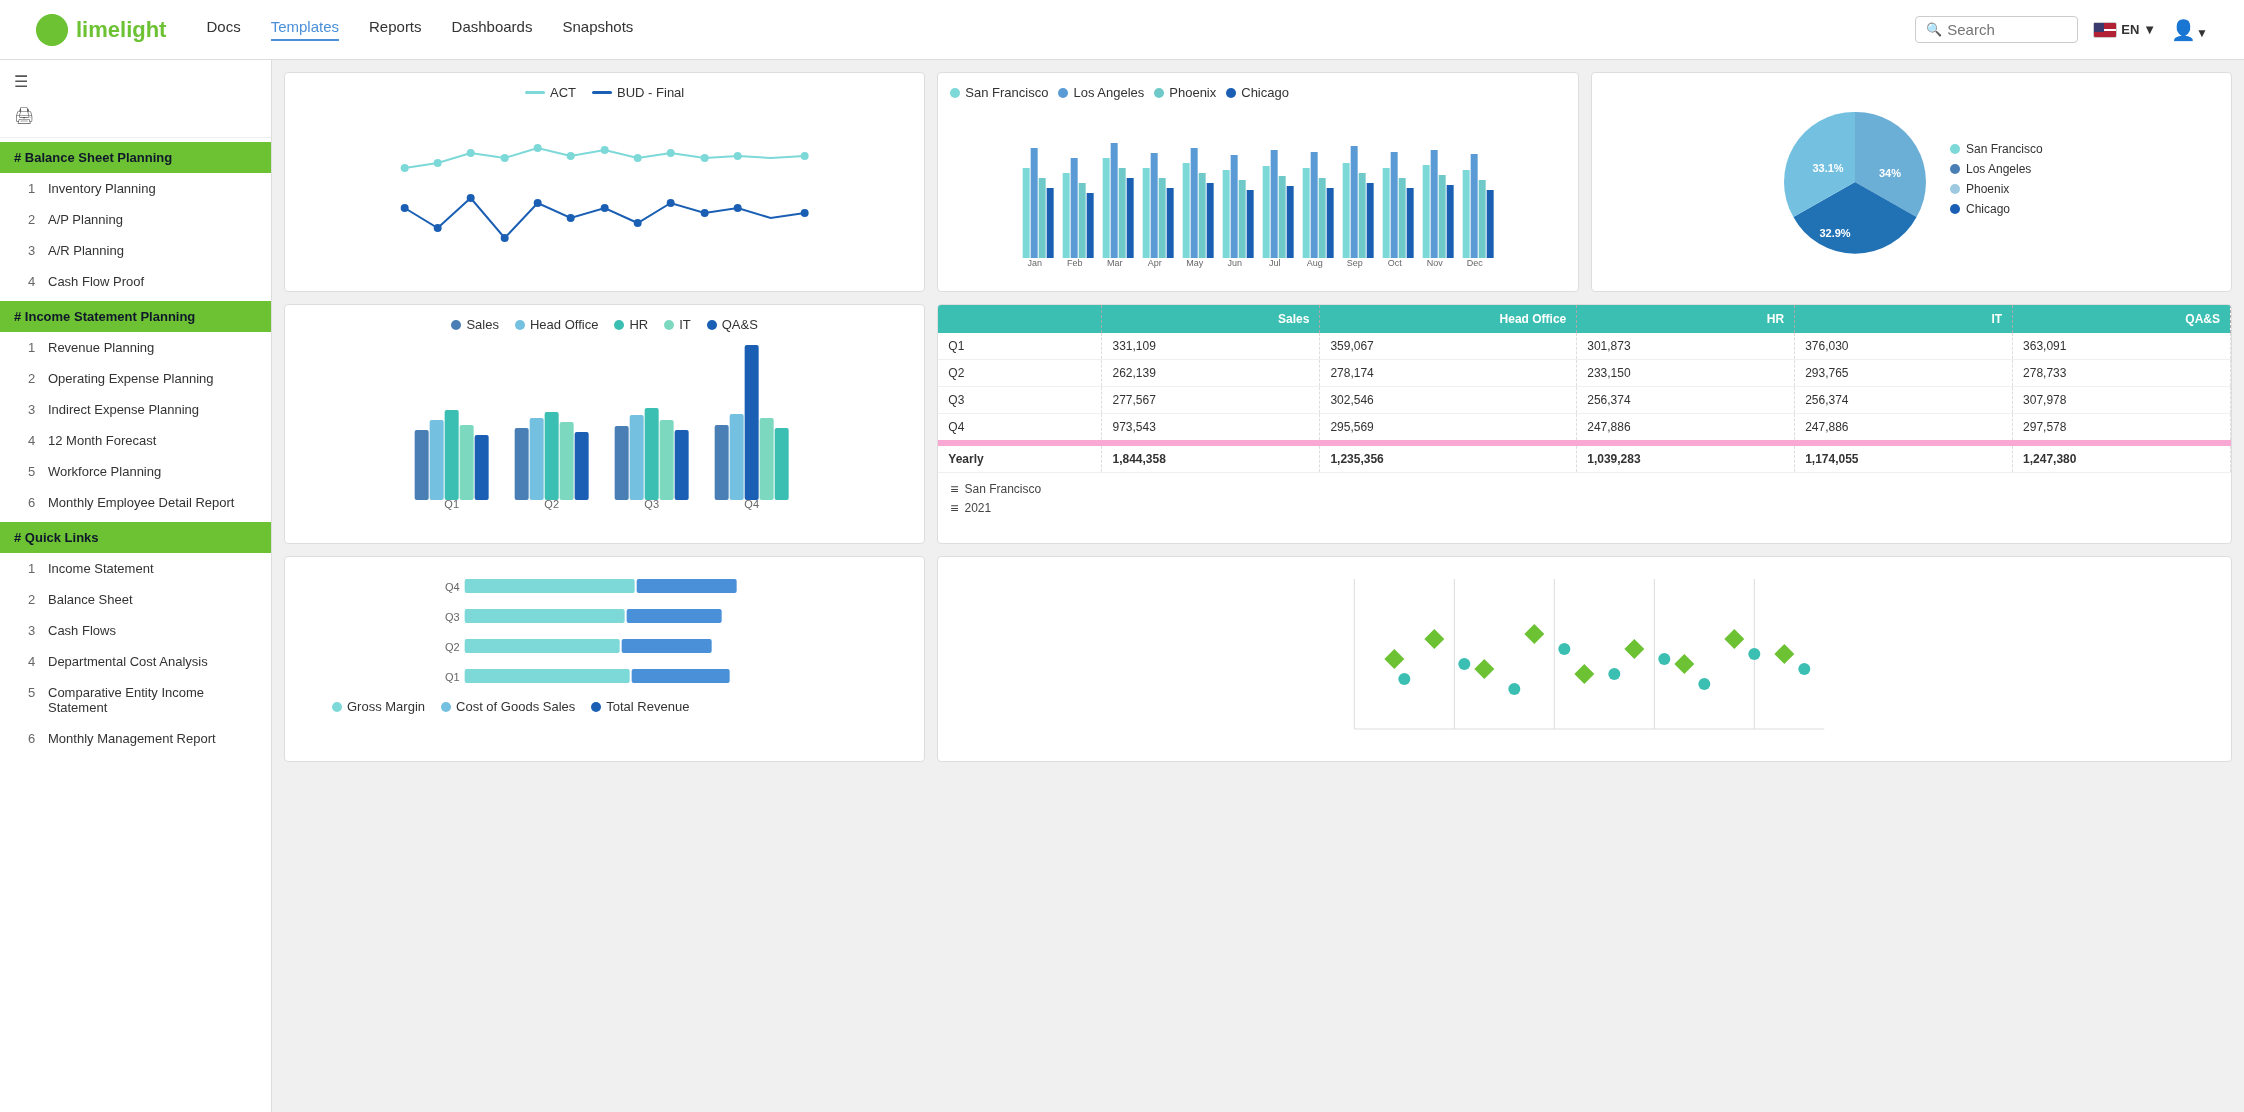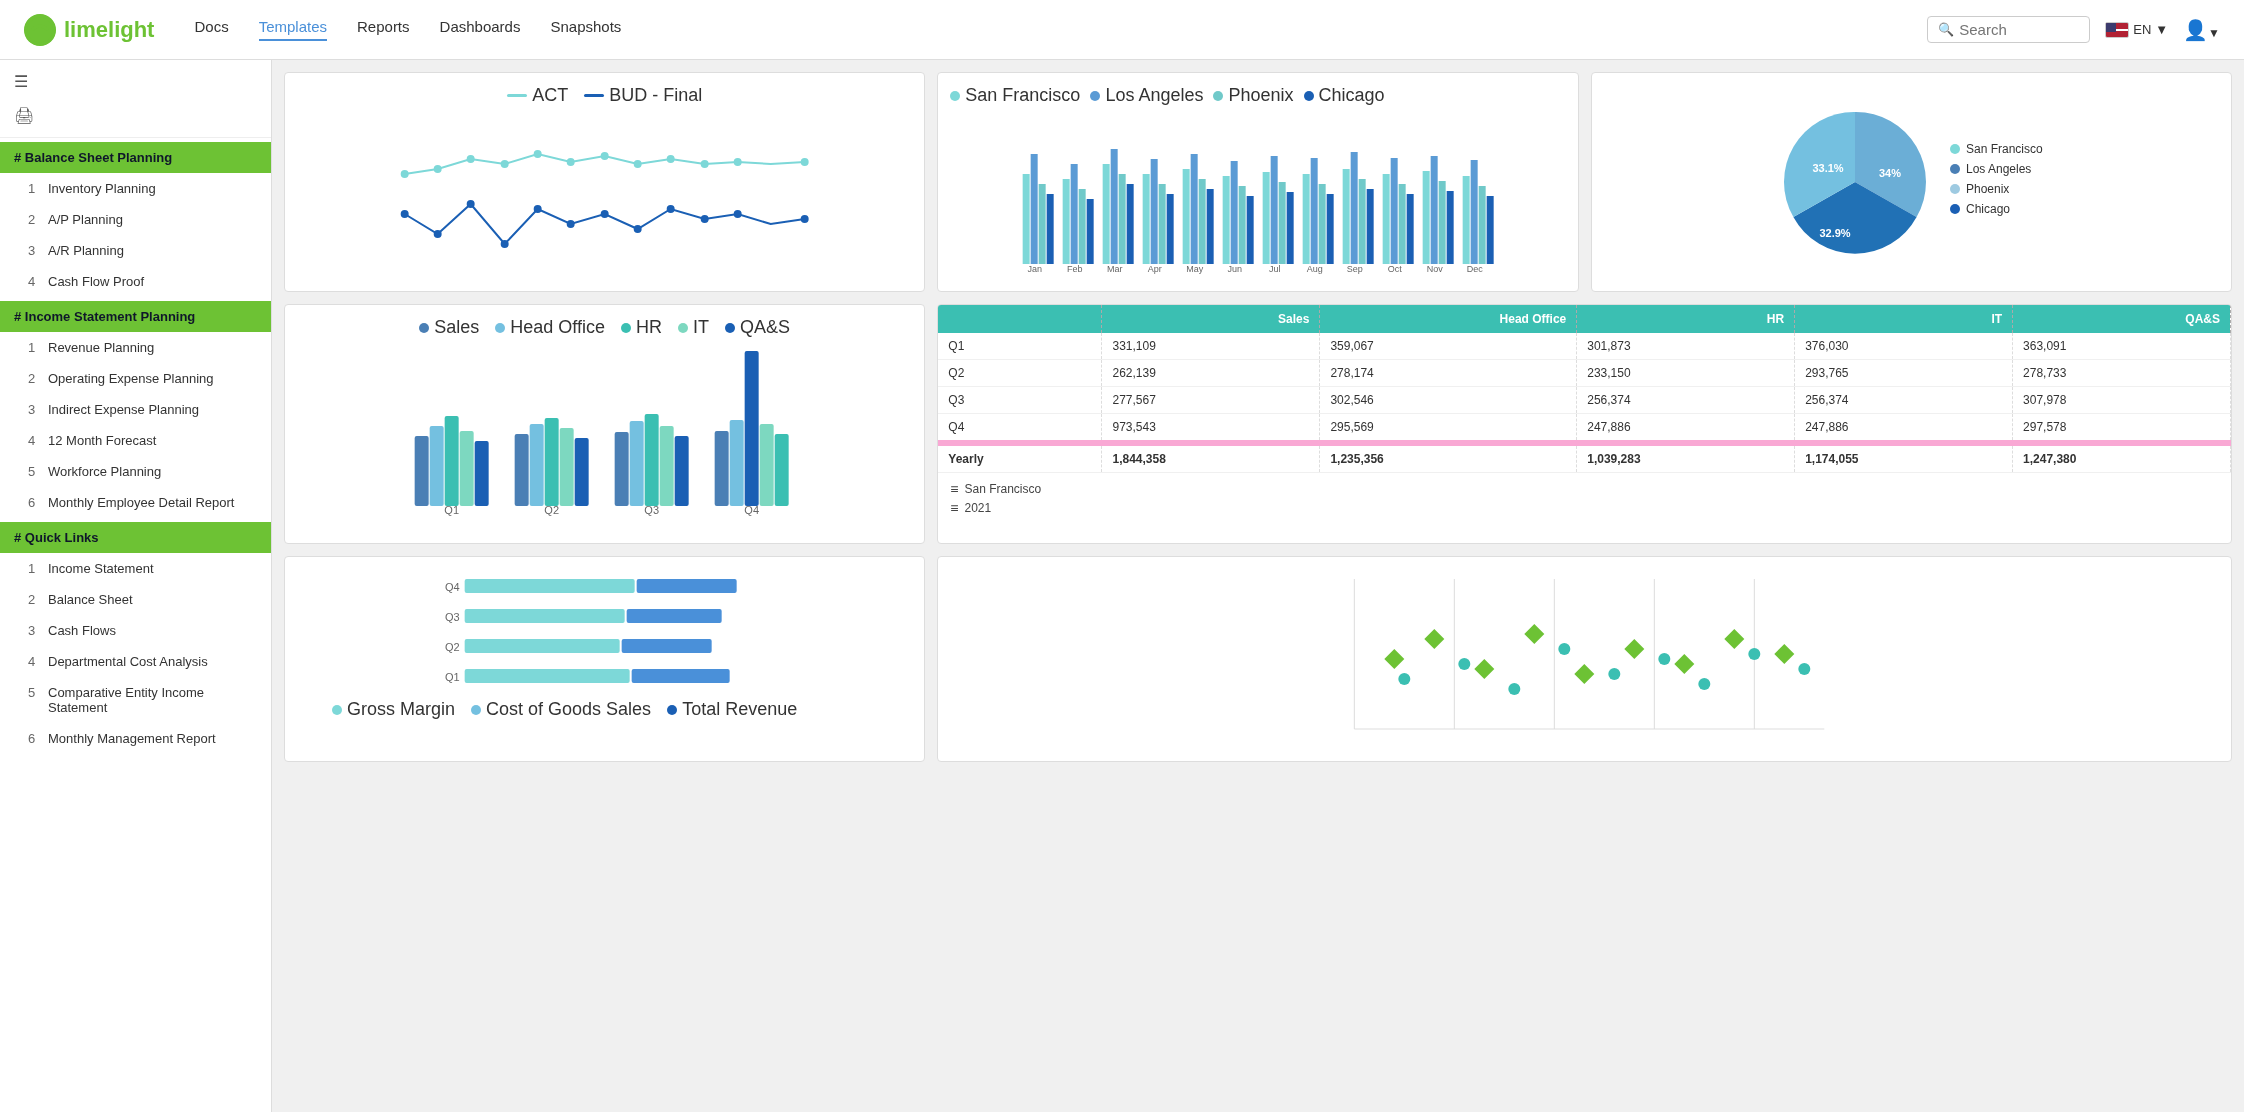--- a/index.html
+++ b/index.html
@@ -4,21 +4,21 @@
   <style>
     * { box-sizing: border-box; margin: 0; padding: 0; }
     body { font-family: Arial, sans-serif; font-size: 13px; background: #f0f0f0; color: #333; }
 
     
     .header {
       display: flex;
       align-items: center;
       background: #fff;
       border-bottom: 1px solid #ddd;
-      padding: 0 24px;
+      padding: 0 36px;
       height: 60px;
       position: fixed;
       top: 0; left: 0; right: 0;
       z-index: 100;
     }
     .logo {
       display: flex;
       align-items: center;
       margin-right: 40px;
     }
@@ -69,20 +69,21 @@
       outline: none;
       font-size: 15px;
       width: 120px;
     }
     .lang-btn {
       display: flex;
       align-items: center;
       gap: 4px;
       cursor: pointer;
       font-size: 13px;
+      font-weight: bold;
     }
     .flag {
       width: 24px; height: 16px;
       background: linear-gradient(to bottom, #b22234 40%, #fff 40%, #fff 60%, #b22234 60%);
       border: 1px solid #ccc;
       border-radius: 2px;
       position: relative;
       overflow: hidden;
     }
     .flag::before {
@@ -267,21 +268,21 @@
       margin-bottom: 3px;
     }
     .table-footer .list-icon {
       font-size: 14px;
     }
 
     
     .legend {
       display: flex;
       gap: 16px;
-      font-size: 18px;
+      font-size: 13px;
       margin-bottom: 8px;
       flex-wrap: wrap;
       justify-content: center;
     }
     .legend-item {
       display: flex;
       align-items: center;
       gap: 5px;
     }
     .legend-dot {

